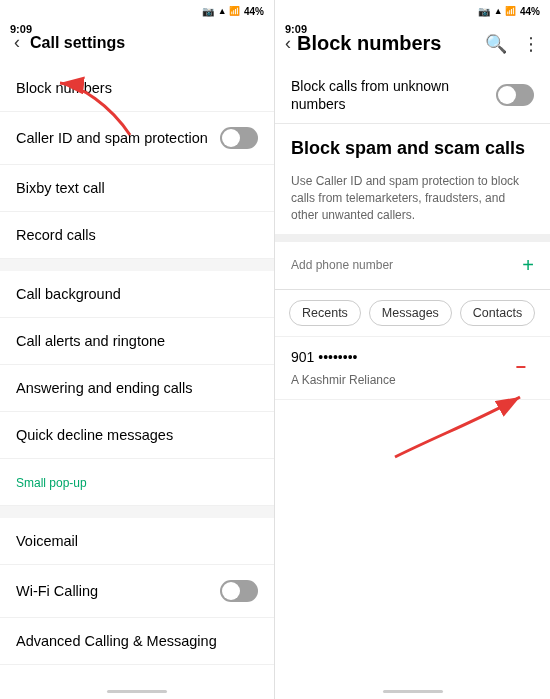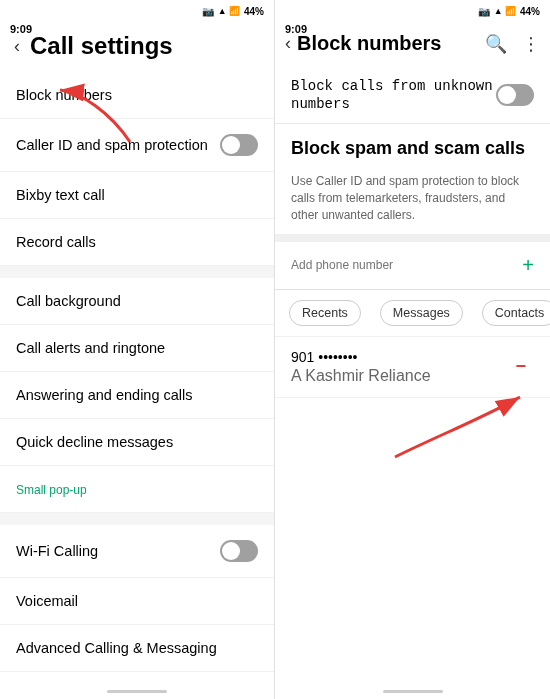--- a/index.html
+++ b/index.html
@@ -40,21 +40,21 @@
       padding: 10px 14px 12px;
       gap: 10px;
     }
     .nav-back {
       font-size: 18px;
       color: #333;
       cursor: pointer;
       font-weight: 300;
     }
     .nav-title {
-      font-size: 24px;
+      font-size: 16px;
       font-weight: 600;
       color: #000;
     }
 
     .menu-list {
       flex: 1;
       overflow-y: auto;
     }
     .menu-item {
       padding: 15px 16px;
@@ -136,21 +136,20 @@
     }
     .header-icons { display: flex; gap: 14px; align-items: center; }
     .header-icon { font-size: 18px; color: #333; cursor: pointer; }
 
     .block-section {
       padding: 10px 16px;
       border-bottom: 1px solid #e8e8e8;
       display: flex;
       align-items: center;
       justify-content: space-between;
-      font-family: Liberation Mono, monospace;
     }
     .block-label {
       font-size: 14px;
       color: #000;
       flex: 1;
       line-height: 1.3;
     }
 
     .spam-section {
       padding: 14px 16px 10px;
@@ -185,21 +184,21 @@
     }
     .add-icon {
       font-size: 20px;
       color: #00a86b;
       font-weight: 300;
       cursor: pointer;
     }
 
     .filter-tabs {
       display: flex;
-      gap: 19px;
+      gap: 8px;
       padding: 10px 14px;
       border-bottom: 1px solid #f0f0f0;
     }
     .filter-tab {
       padding: 5px 12px;
       border: 1px solid #ccc;
       border-radius: 20px;
       font-size: 12.5px;
       color: #333;
       cursor: pointer;
@@ -214,23 +213,23 @@
       justify-content: space-between;
       border-bottom: 1px solid #f0f0f0;
       position: relative;
     }
     .blocked-number {
       font-size: 14px;
       color: #000;
       font-weight: 500;
     }
     .blocked-name {
-      font-size: 16px;
+      font-size: 12px;
       color: #666;
-      margin-top: 2px;
+      margin-top: 8px;
     }
     .remove-btn {
       color: #e53935;
       font-size: 18px;
       font-weight: 700;
       cursor: pointer;
       padding: 4px 8px;
     }
 
     
@@ -304,25 +303,25 @@
     </div>
     <div class="menu-item">
       <div>
         <div class="sub-label">Small pop-up</div>
       </div>
     </div>
 
     <div class="section-gap"></div>
 
     <div class="menu-item">
+      <span class="item-label">Voicemail</span>
+    </div>
+    <div class="menu-item">
       <span class="item-label">Wi-Fi Calling</span>
       <div class="toggle-switch"></div>
-    </div>
-    <div class="menu-item">
-      <span class="item-label">Voicemail</span>
     </div>
     <div class="menu-item">
       <span class="item-label">Advanced Calling &amp; Messaging</span>
     </div>
   </div>
 
   <div class="scrollbar-indicator"></div>
 </div>
 
 <div class="panel-right">

